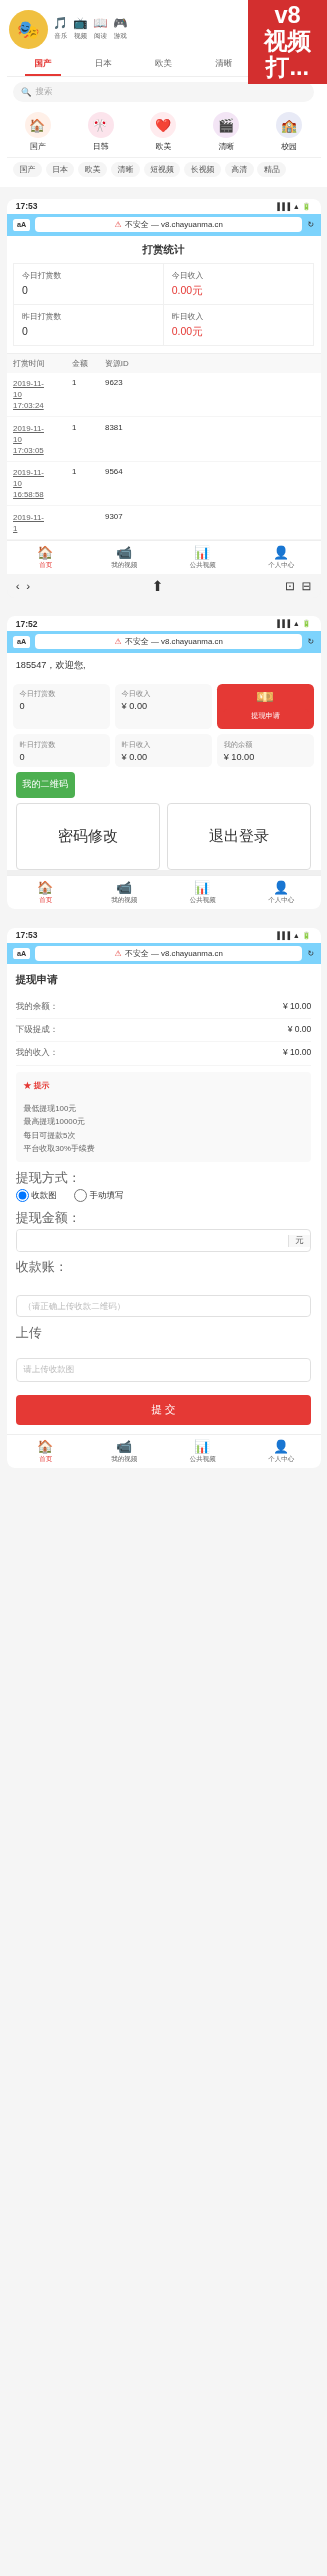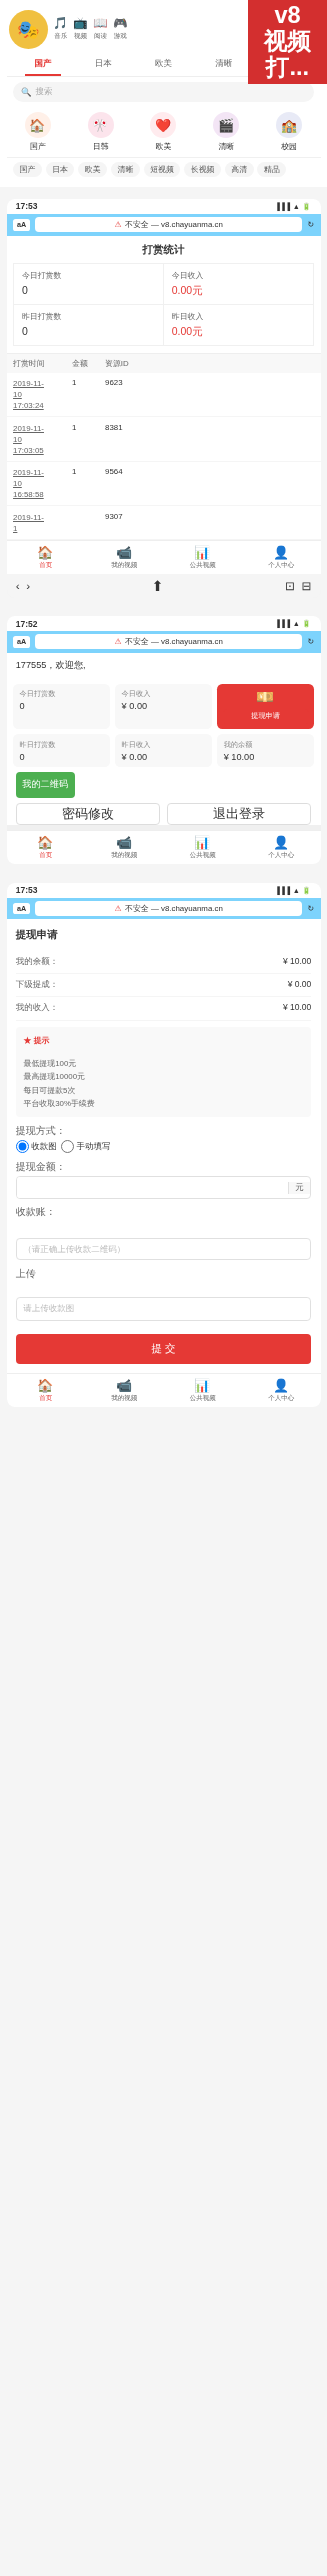--- a/index.html
+++ b/index.html
@@ -413,23 +413,23 @@
       gap: 6.5px;
       margin: 5.2px 9.2px;
     }
 
     .btn-row .outline-btn {
       flex: 1;
       background: #fff;
       color: #333;
       border: 0.7px solid #ddd;
       border-radius: 3.9px;
-      padding: 1px;
+      padding: 23px;
       text-align: center;
-      font-size: 13px;
+      font-size: 15px;
       cursor: pointer;
     }
 
     
     .withdraw-page {
       background: #fff;
       padding: 9.2px;
     }
 
     .withdraw-title {
@@ -465,21 +465,21 @@
       color: #e53935;
       font-weight: bold;
       margin-bottom: 10px;
     }
 
     .form-row {
       margin-bottom: 6.5px;
     }
 
     .form-label {
-      font-size: 10px;
+      font-size: 13px;
       color: #666;
       margin-bottom: 2.6px;
     }
 
     .form-input {
       width: 100%;
       border: 0.7px solid #e0e0e0;
       border-radius: 3.9px;
       padding: 5.2px 6.5px;
       font-size: 8.5px;
@@ -720,21 +720,21 @@
   <div class="browser-bar">
     <span class="aa-btn">aA</span>
     <div class="url-bar">
       <span class="lock">⚠</span>
       <span>不安全 — v8.chayuanma.cn</span>
     </div>
     <span>↻</span>
   </div>
 
   <div class="home-page">
-    <div class="welcome-text">177555，欢迎您,</div>
+    <div class="welcome-text">185547，欢迎您,</div>
 
     <div class="home-stats-grid">
 
       <div class="home-stat-card">
         <div class="home-stat-label">今日打赏数</div>
         <div class="home-stat-value">0</div>
       </div>
 
       <div class="home-stat-card">
         <div class="home-stat-label">今日收入</div>
@@ -835,21 +835,21 @@
       <div class="tip-title">★ 提示</div>
       <div>最低提现100元</div>
       <div>最高提现10000元</div>
       <div>每日可提款5次</div>
       <div>平台收取30%手续费</div>
     </div>
 
     
     <div class="form-row">
       <div class="form-label">提现方式：</div>
-      <div style="display:flex;gap:4px;align-items:center;">
+      <div style="display:flex;gap:17px;align-items:center;">
         <label style="display:flex;align-items:center;gap:2.6px;font-size:8.5px;">
           <input type="radio" name="method" checked="" style="">
           <span>收款图</span>
         </label>
         <label style="display:flex;align-items:center;gap:2.6px;font-size:8.5px;">
           <input type="radio" name="method" style="">
           <span>手动填写</span>
         </label>
       </div>
     </div>

